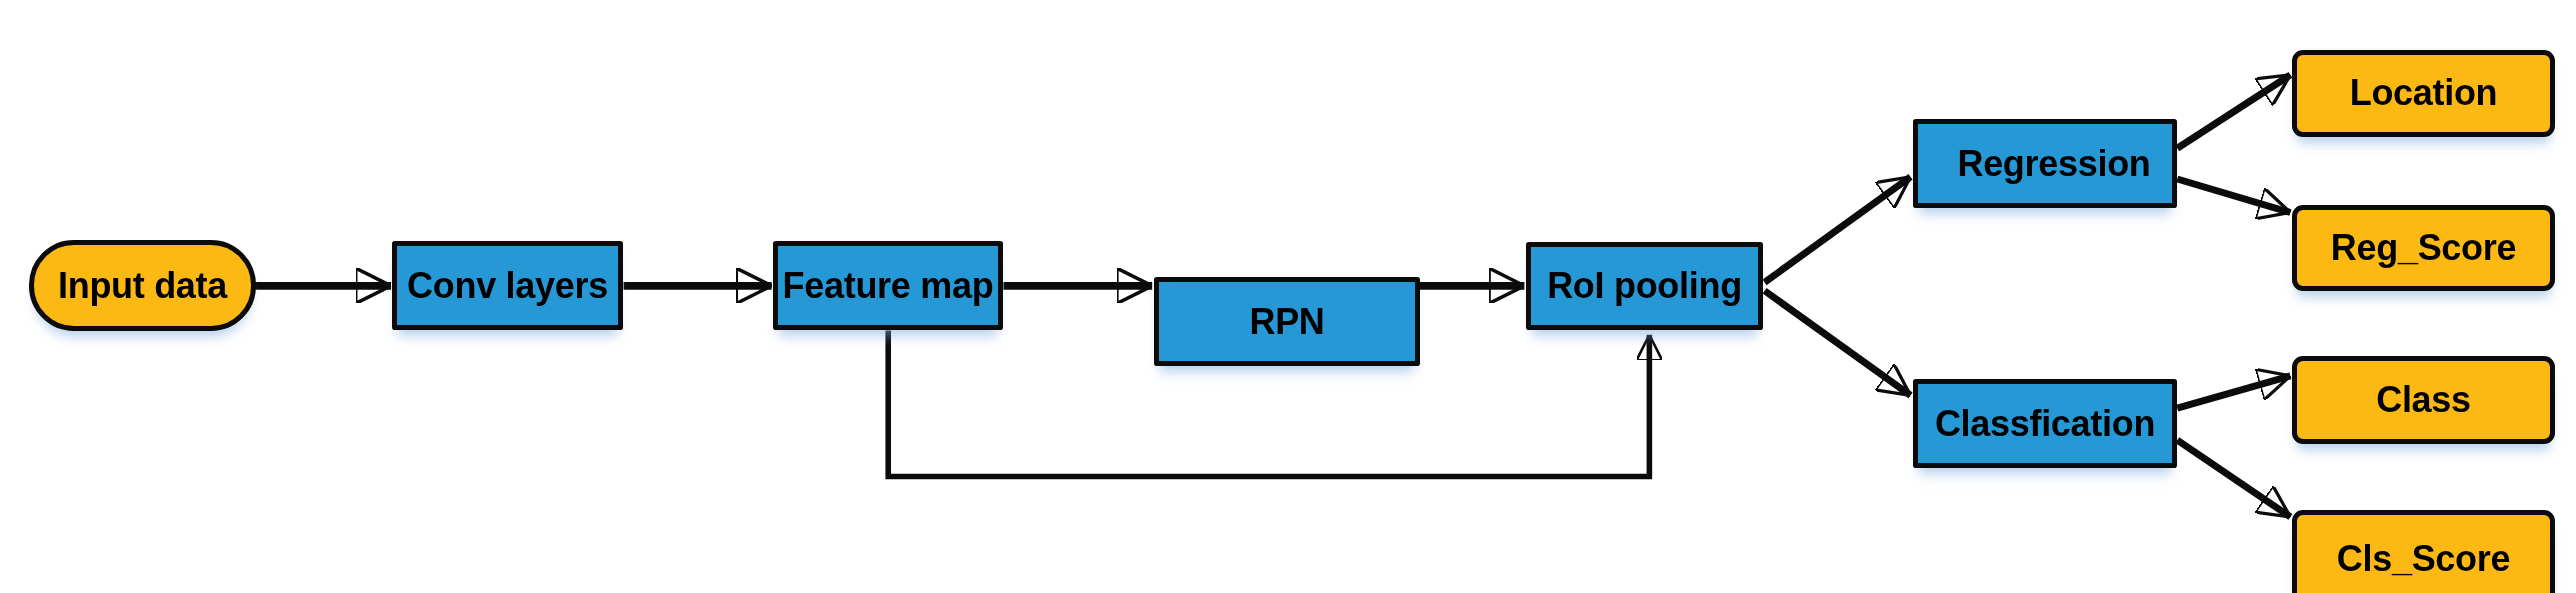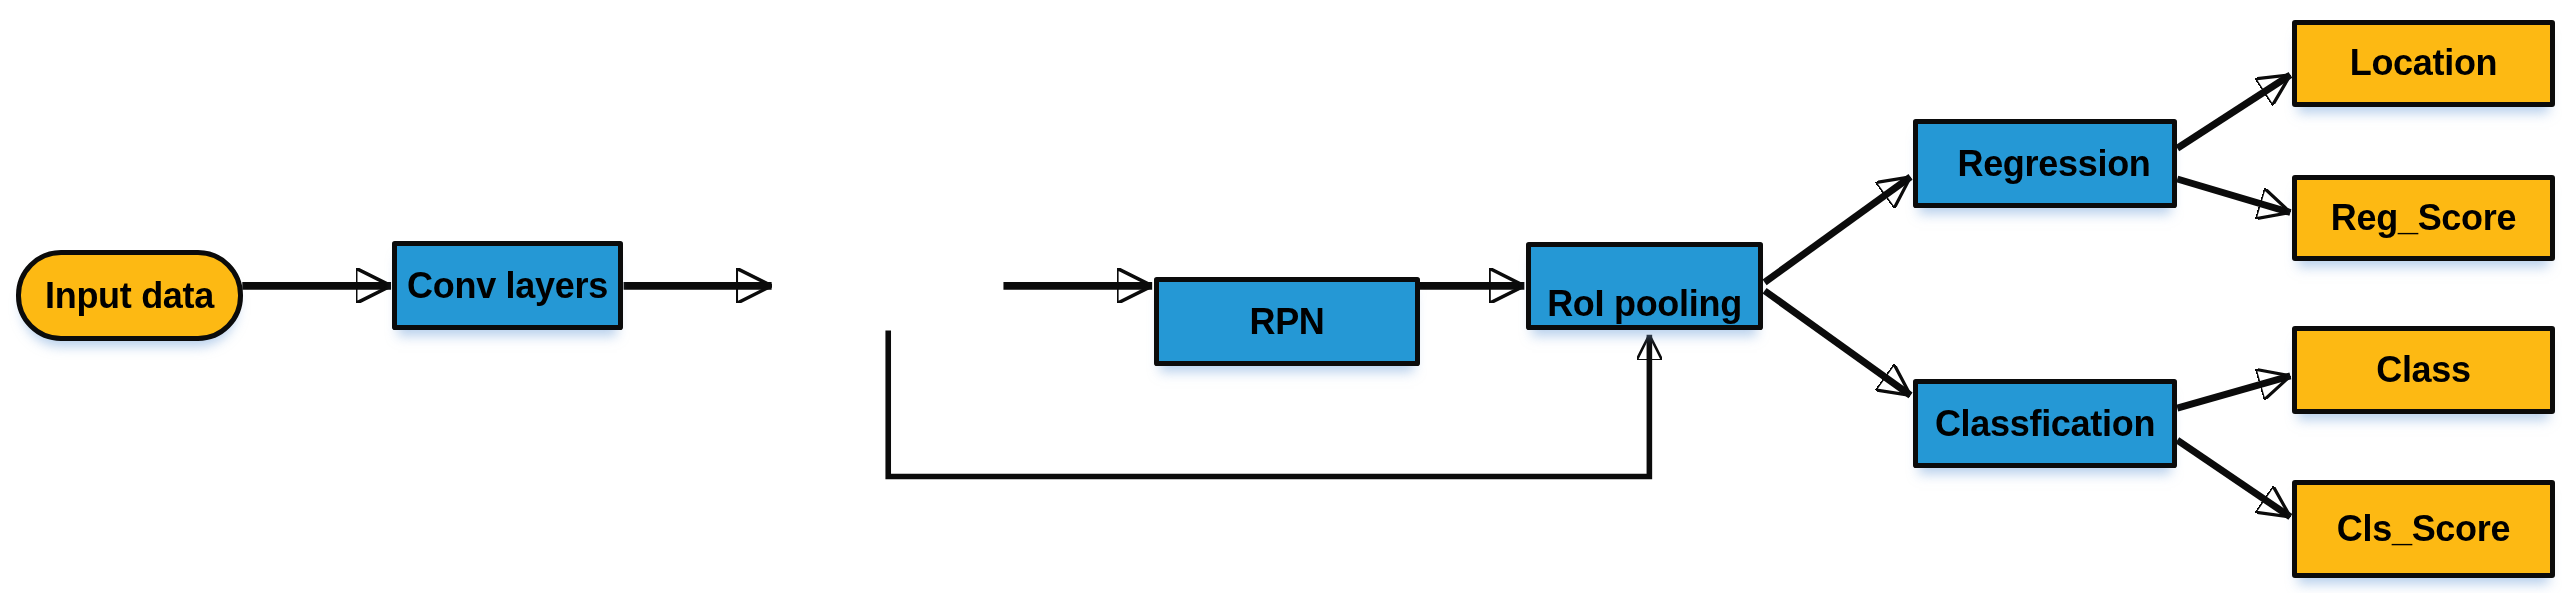--- a/index.html
+++ b/index.html
@@ -21,29 +21,29 @@
   .edges{position:absolute;left:0;top:0;width:2576px;height:594px;display:block;}
   .edges path{stroke:var(--ink);fill:none;stroke-linejoin:miter;}
   .node{
     position:absolute;display:flex;align-items:center;justify-content:center;
     border:5.6px solid var(--ink);
     color:#000;font-weight:700;font-size:36px;letter-spacing:-0.3px;white-space:nowrap;
     box-shadow:0 11.2px 11.2px -5.6px var(--shadow);
     text-align:center;
   }
   .node--blue{background:var(--blue);border-radius:2.8px;}
-  .node--orange{background:var(--orange);border-radius:3px;}
+  .node--orange{background:var(--orange);border-radius:11px;margin-top:30px;}
   .node--stadium{background:var(--orange);border-radius:45px;}
 
   
-  #n-input      {left:16px;   top:240px; width:227px; height:91px;margin-top:10px;}
+  #n-input      {left:29px;   top:240px; width:227px; height:91px;}
   #n-conv       {left:392px;  top:241px; width:231px; height:89px;}
   #n-feature    {left:773px; top:241px; width:230px; height:89px;}
   #n-rpn        {left:1154px; top:241px; width:266px; height:89px;margin-top:36px;}
-  #n-roi        {left:1526px; top:242px; width:237px; height:88px;align-items:flex-end;}
+  #n-roi        {left:1526px; top:242px; width:237px; height:88px;}
   #n-regression {left:1913px; top:119px; width:264px; height:89px;padding-left:18px;}
   #n-classfication{left:1913px;top:379px;width:264px; height:89px;}
   #n-location   {left:2292px; top:19.6px;  width:263px; height:87px;}
   #n-regscore   {left:2292px; top:175px; width:263px; height:86px;}
   #n-class      {left:2292px; top:326px; width:263px; height:88px;}
   #n-clsscore   {left:2292px; top:480px; width:263px; height:98px;}
 </style>
 </head>
 <body>
 
@@ -70,20 +70,23 @@
   </svg>
 
   <div class="node node--stadium" id="n-input">
     <span>Input data</span>
   </div>
 
   <div class="node node--blue" id="n-conv">
     <span>Conv layers</span>
   </div>
 
+  <div class="node node--blue" id="n-feature">
+    <span>Feature map</span>
+  </div>
 
   <div class="node node--blue" id="n-rpn">
     <span>RPN</span>
   </div>
 
   <div class="node node--blue" id="n-roi">
     <span>RoI pooling</span>
   </div>
 
   <div class="node node--blue" id="n-regression">

